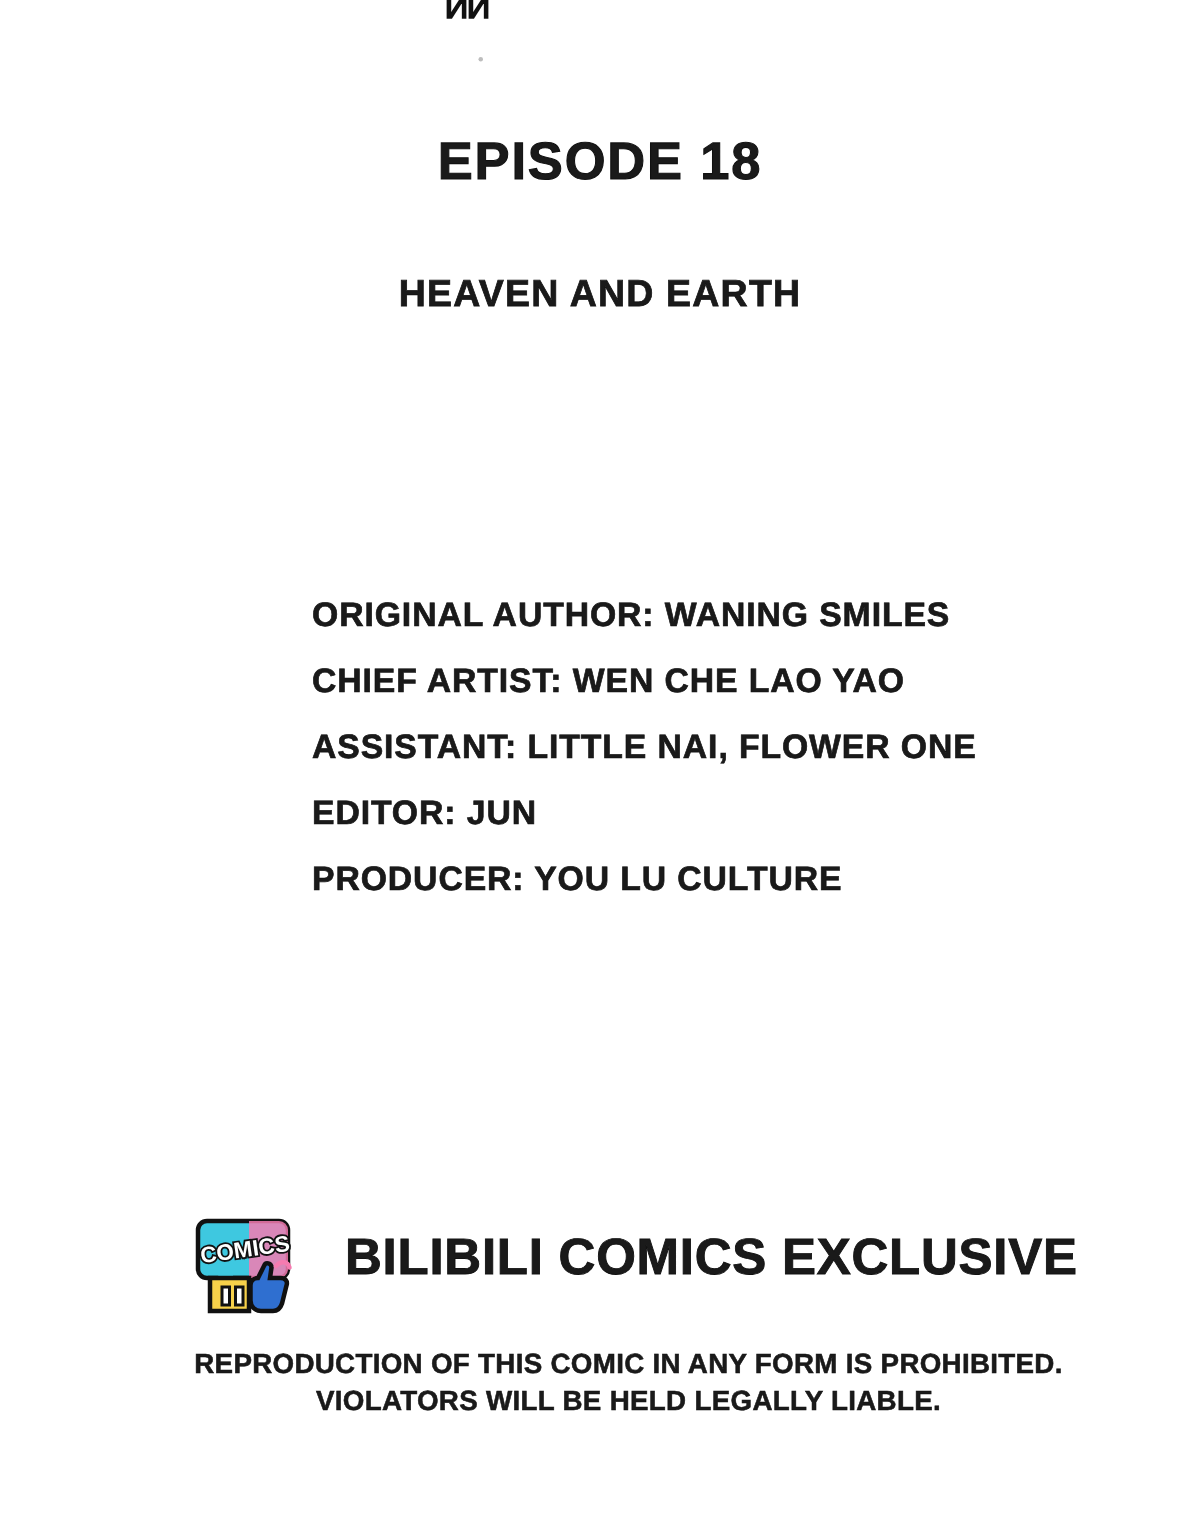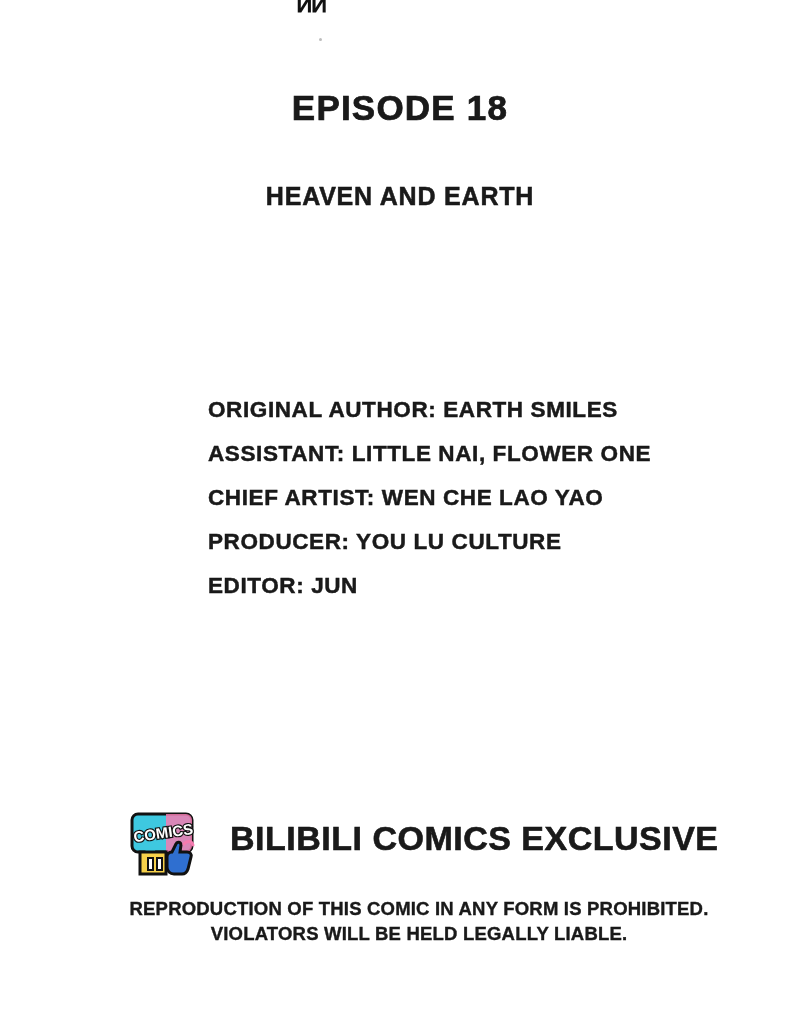--- a/index.html
+++ b/index.html
@@ -131,25 +131,25 @@
 </head>
 <body>
 
 <div class="ink-mark" id="ink-top">ͷͷ</div>
 <div class="ink-mark" id="ink-dot"></div>
 
 <div class="episode-title">EPISODE 18</div>
 <div class="chapter-subtitle">HEAVEN AND EARTH</div>
 
 <div class="credits">
-  <div class="credit-line">ORIGINAL AUTHOR: EARTH SMILES</div>
+  <div class="credit-line">ORIGINAL AUTHOR: WANING SMILES</div>
+  <div class="credit-line">CHIEF ARTIST: WEN CHE LAO YAO</div>
   <div class="credit-line">ASSISTANT: LITTLE NAI, FLOWER ONE</div>
-  <div class="credit-line">CHIEF ARTIST: WEN CHE LAO YAO</div>
+  <div class="credit-line">EDITOR: JUN</div>
   <div class="credit-line">PRODUCER: YOU LU CULTURE</div>
-  <div class="credit-line">EDITOR: JUN</div>
 </div>
 
 <div class="exclusive-row">
   <div class="logo">
     <svg width="84" height="84" viewBox="0 0 84 84" aria-hidden="true">
 
       <rect x="2" y="2" width="80" height="80" rx="14" fill="#ffffff"></rect>
 
       <path d="M12 18 h48 a6 6 0 0 1 6 6 v26 a6 6 0 0 1 -6 6 h-30 l-12 10 v-10 h-6 a6 6 0 0 1 -6 -6 v-26 a6 6 0 0 1 6 -6 z" fill="#3ec8e0" stroke="#111111" stroke-width="3"></path>
       <path d="M40 18 h20 a6 6 0 0 1 6 6 v26 a6 6 0 0 1 -6 6 h-20 z" fill="#f57bb0" opacity="0.85"></path>

